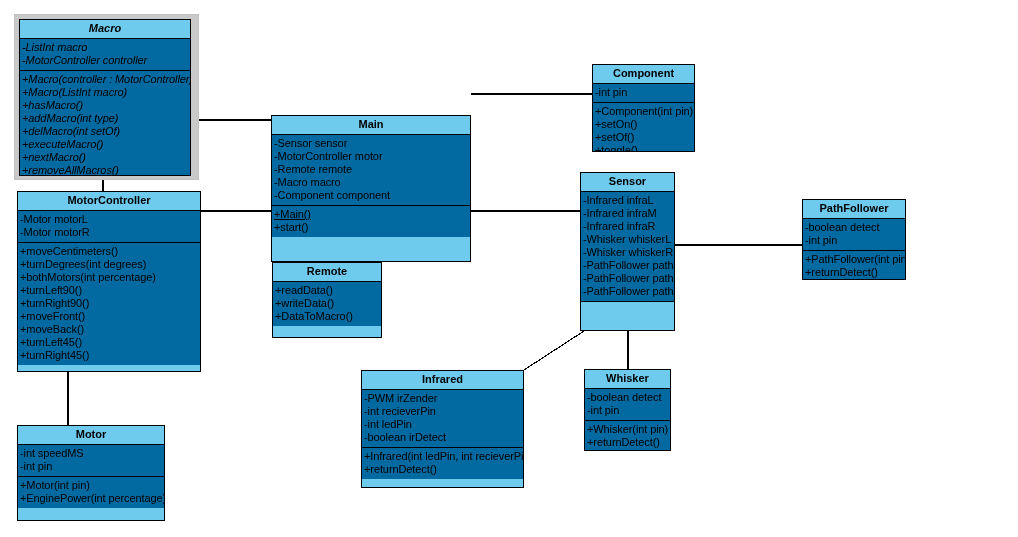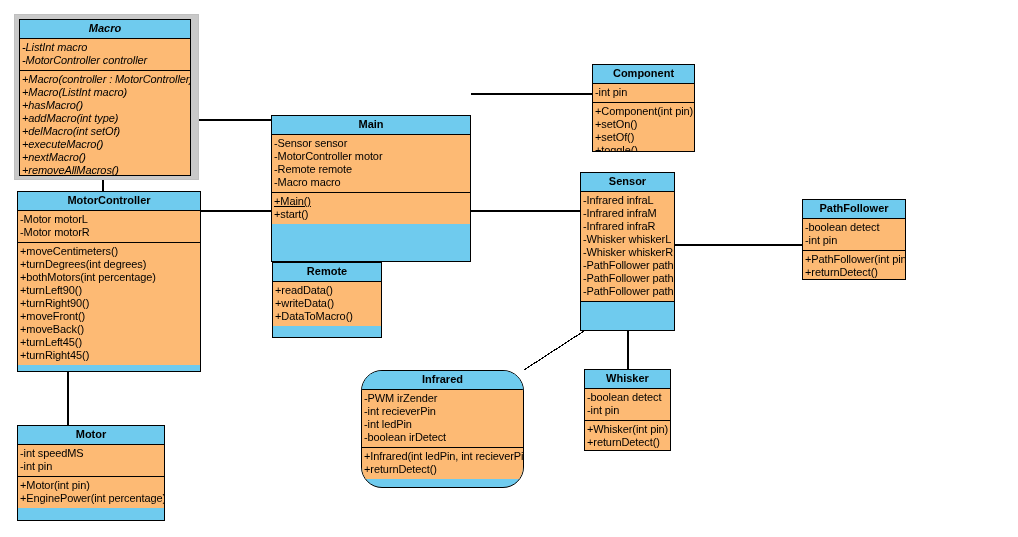--- a/index.html
+++ b/index.html
@@ -48,21 +48,21 @@
     font-weight: bold;
     font-size: 11px;
     line-height: 13px;
     padding: 2px 2px 3px 2px;
     border-bottom: 1px solid #000000;
     background: #6FCBEE;
     white-space: nowrap;
   }
   .cls-compartment {
     padding: 2px 1px 3px 2px;
-    background: #fdba74;
+    background: #0369a1;
   }
   .cls-compartment.attrs {
     border-bottom: 1px solid #000000;
   }
   .cls-compartment.last {
     border-bottom: none;
   }
   .member {
     white-space: nowrap;
     font-size: 11px;
@@ -154,20 +154,21 @@
     </div>
   </div>
 
   <div class="umlclass" style="left:271px; top:91px; width:200px; height:147px;margin-top:24px;">
     <div class="cls-title">Main</div>
     <div class="cls-compartment attrs">
       <div class="member">-Sensor sensor</div>
       <div class="member">-MotorController motor</div>
       <div class="member">-Remote remote</div>
       <div class="member">-Macro macro</div>
+      <div class="member">-Component component</div>
     </div>
     <div class="cls-compartment last">
       <div class="member static">+Main()</div>
       <div class="member">+start()</div>
     </div>
   </div>
 
   <div class="umlclass" style="left:272px; top:262px; width:110px; height:76px;">
     <div class="cls-title">Remote</div>
     <div class="cls-compartment last">
@@ -209,21 +210,21 @@
     <div class="cls-compartment attrs">
       <div class="member">-boolean detect</div>
       <div class="member">-int pin</div>
     </div>
     <div class="cls-compartment last">
       <div class="member">+PathFollower(int pin)</div>
       <div class="member">+returnDetect()</div>
     </div>
   </div>
 
-  <div class="umlclass" style="left:361px; top:370px; width:163px; height:118px;border-radius:21px;">
+  <div class="umlclass" style="left:361px; top:370px; width:163px; height:118px;">
     <div class="cls-title">Infrared</div>
     <div class="cls-compartment attrs">
       <div class="member">-PWM irZender</div>
       <div class="member">-int recieverPin</div>
       <div class="member">-int ledPin</div>
       <div class="member">-boolean irDetect</div>
     </div>
     <div class="cls-compartment last">
       <div class="member">+Infrared(int ledPin, int recieverPin)</div>
       <div class="member">+returnDetect()</div>

